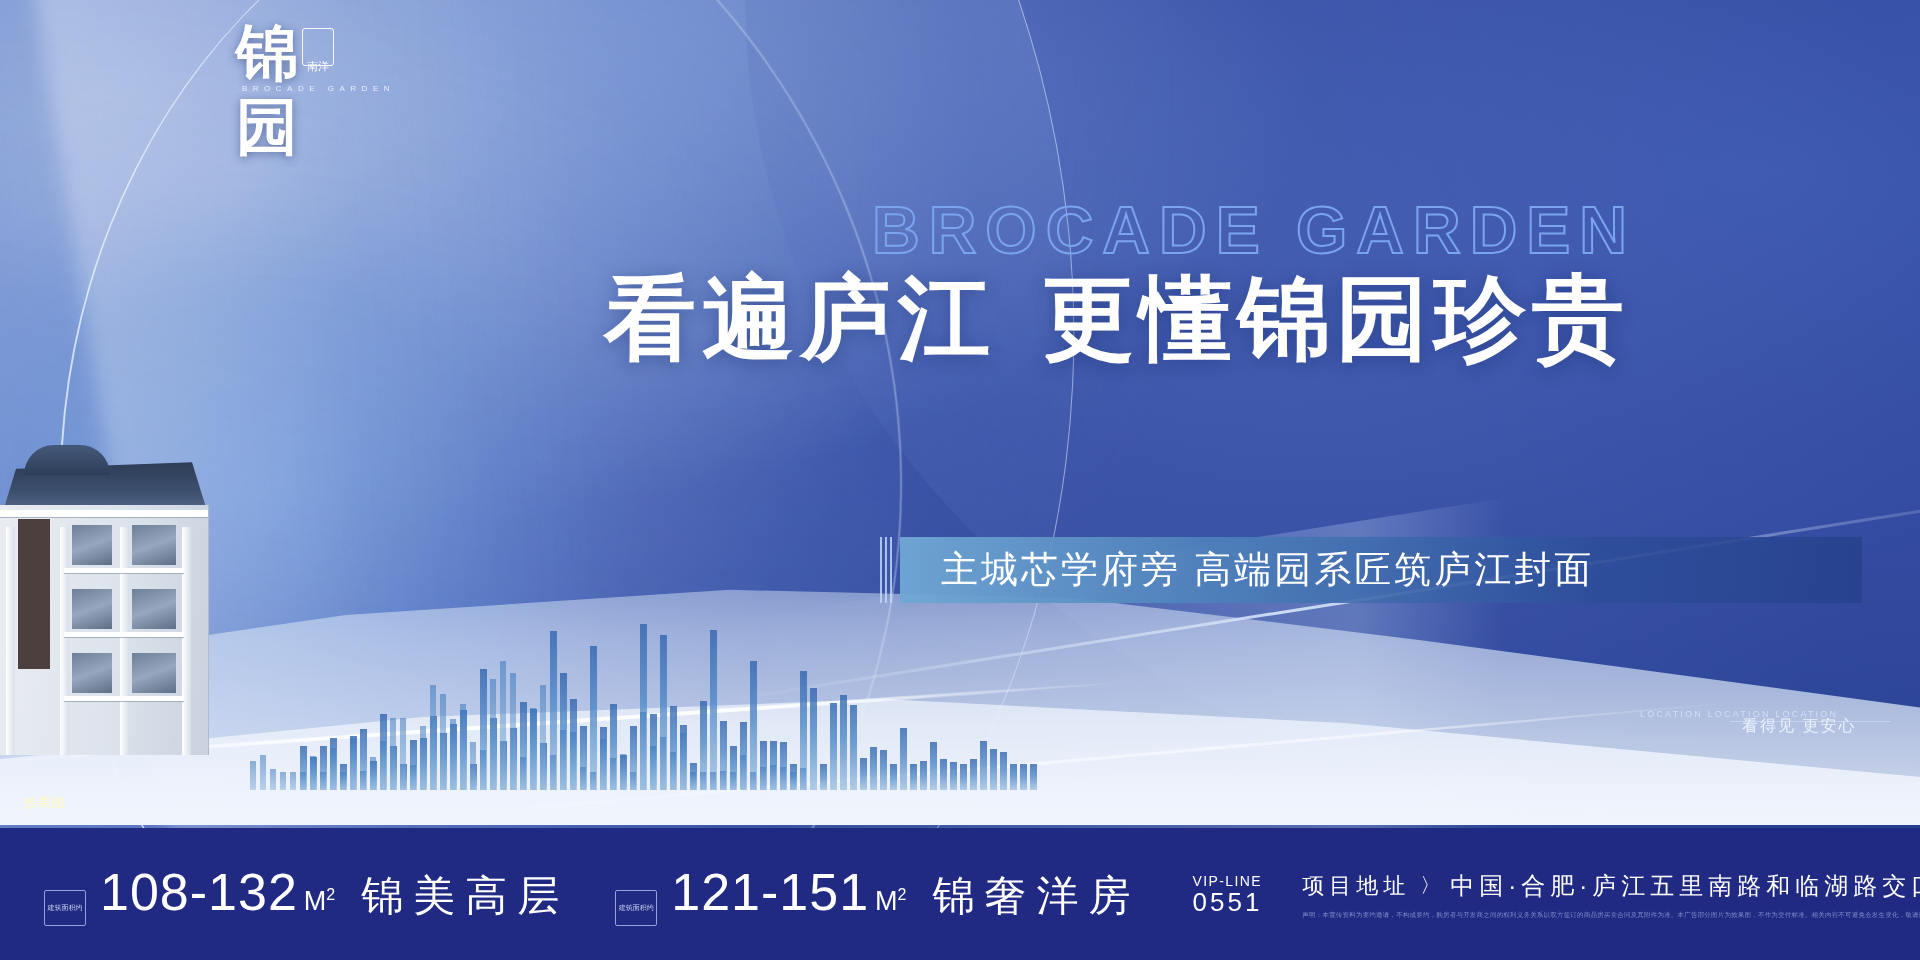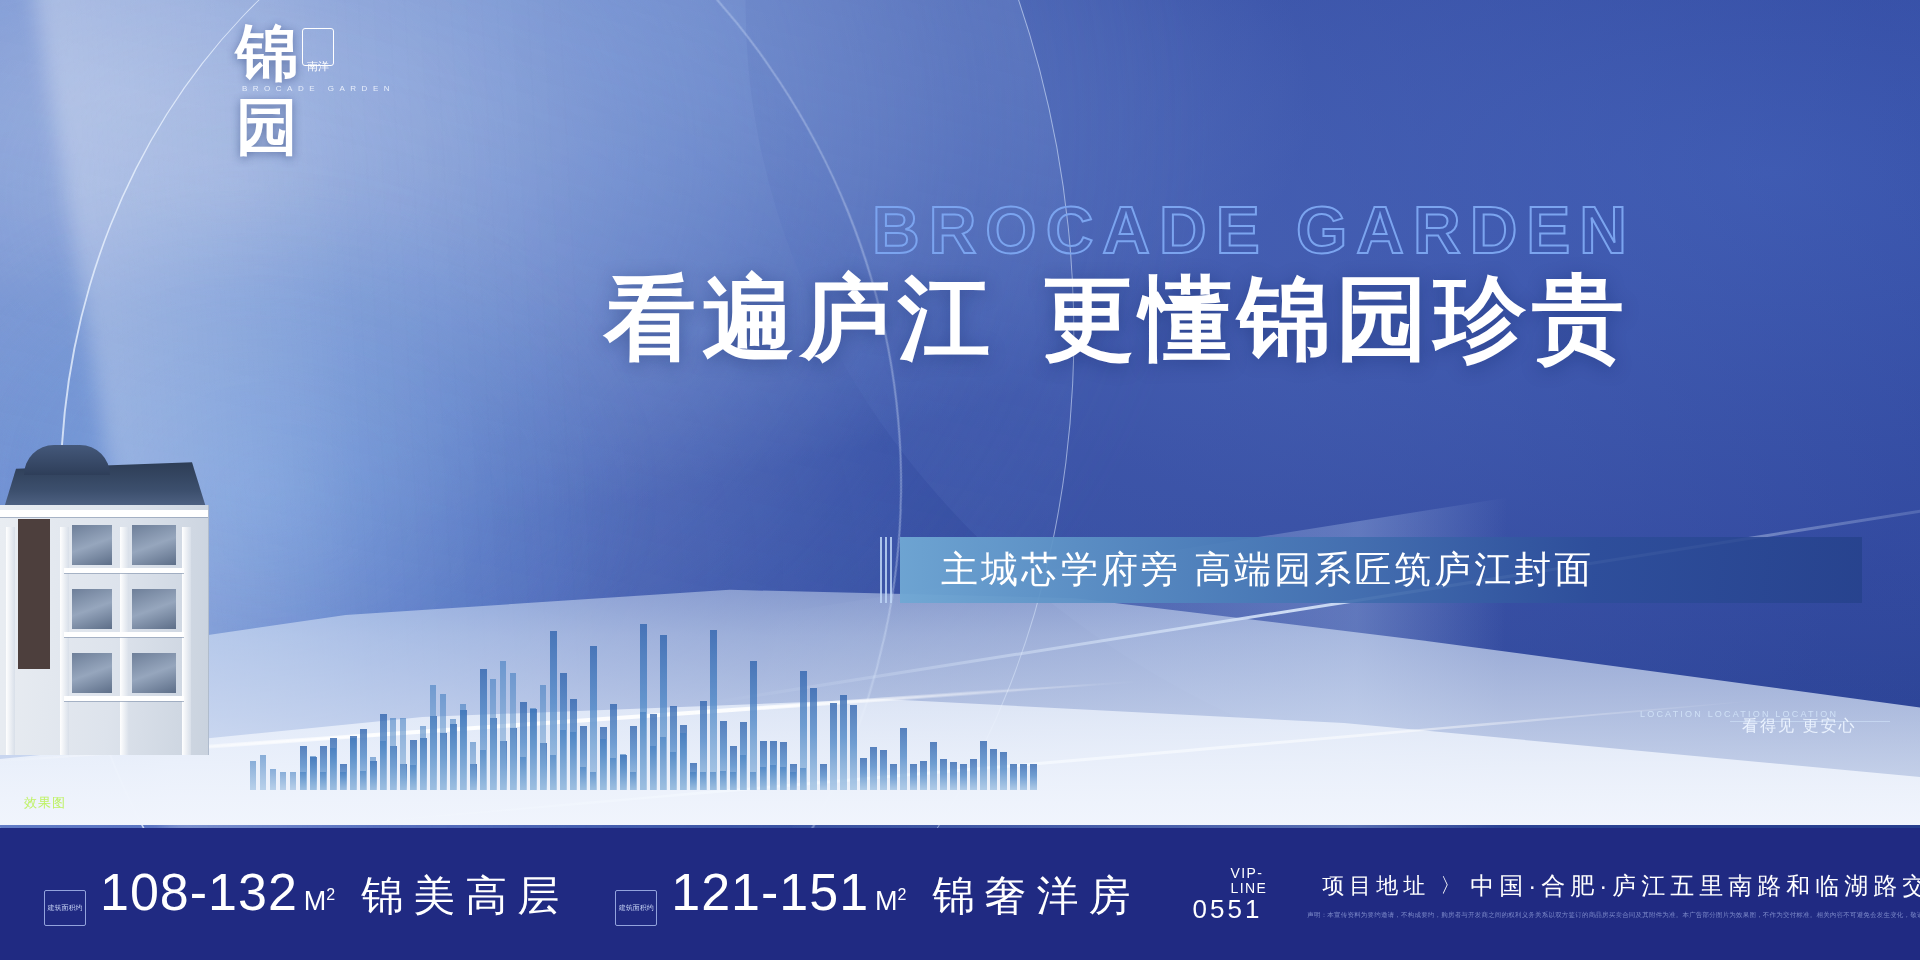--- a/index.html
+++ b/index.html
@@ -95,44 +95,44 @@
   .subbar span{color:#ffffff;font-size:37px;letter-spacing:3px;padding-left:41px;white-space:nowrap;
     font-family:"Liberation Sans","DejaVu Sans",sans-serif;}
   .subbar-edge{position:absolute;left:880px;top:537px;width:14px;height:66px;
     background:repeating-linear-gradient(90deg, rgba(190,214,246,.85) 0 2px, rgba(190,214,246,0) 2px 5px);}
 
   
   .loc-en{position:absolute;left:1640px;top:709px;font-size:9px;letter-spacing:2.2px;color:#cfe0f6;white-space:nowrap;}
   .loc-cn{position:absolute;left:1742px;top:716px;font-size:16px;letter-spacing:2px;color:#eaf2fe;white-space:nowrap;}
   .loc-rule{position:absolute;left:1730px;top:721px;width:160px;height:1px;background:rgba(210,228,250,.6);}
 
-  .rendering-note{position:absolute;left:24px;bottom:148px;font-size:13px;color:#bef264;letter-spacing:1px;}
+  .rendering-note{position:absolute;left:24px;bottom:148px;font-size:13px;color:#fef9c3;letter-spacing:1px;}
 
   
   .footer{position:absolute;left:0;bottom:0;width:100%;height:132px;background:#202a82;
     display:flex;align-items:center;}
   .footer-inner{display:flex;width:100%;padding:0 44px;box-sizing:border-box;}
   .area-badge{width:40px;height:34px;border:1px solid #93a3dd;border-radius:2px;display:flex;align-items:center;
     justify-content:center;flex:0 0 auto;margin-right:14px;}
   .area-badge b{font-size:7px;line-height:7.5px;color:#c6d2f4;font-weight:400;display:block;text-align:center;letter-spacing:0;}
   .area-num{font-size:52px;color:#ffffff;font-weight:400;letter-spacing:1px;font-family:"Liberation Sans",sans-serif;white-space:nowrap;}
   .area-unit{font-size:27px;color:#ffffff;margin-left:6px;letter-spacing:0;}
   .area-unit sup{font-size:16px;}
   .area-name{font-size:42px;color:#ffffff;letter-spacing:10px;margin-left:26px;white-space:nowrap;
     font-family:"Liberation Sans","DejaVu Sans",sans-serif;}
   .seg{display:flex;align-items:baseline;}
   .seg + .seg{margin-left:46px;}
   .vip{margin-left:52px;display:flex;flex-direction:column;justify-content:center;align-items:flex-start;}
-  .vip-label{font-size:14px;color:#ffffff;letter-spacing:1.4px;line-height:15px;margin-left:38px;}
+  .vip-label{font-size:14px;color:#ffffff;letter-spacing:1.4px;line-height:15px;}
   .vip-code{font-size:26px;color:#ffffff;letter-spacing:3px;line-height:26px;font-family:"Liberation Sans",sans-serif;}
   .phone{font-size:58px;color:#ffffff;letter-spacing:4px;margin-left:22px;white-space:nowrap;font-family:"Liberation Sans",sans-serif;}
   .phone .sp{display:inline-block;width:22px;}
   .addr-wrap{margin-left:40px;display:flex;flex-direction:column;justify-content:center;}
   .addr-line{display:flex;align-items:center;white-space:nowrap;}
-  .addr-label{font-size:22px;color:#ffffff;letter-spacing:5px;margin-left:15px;}
+  .addr-label{font-size:22px;color:#ffffff;letter-spacing:5px;}
   .addr-arrow{font-size:20px;color:#ffffff;margin:0 10px;}
   .addr-text{font-size:24px;color:#ffffff;letter-spacing:5px;}
   .disclaimer{font-size:6.5px;color:#7b88c8;letter-spacing:.2px;margin-top:8px;max-width:790px;line-height:9px;
     white-space:nowrap;overflow:hidden;}
 
   
   .logo{position:absolute;left:236px;top:14px;width:112px;height:150px;}
   .logo-ch{position:absolute;left:0;color:#ffffff;font-size:62px;line-height:62px;
     font-family:"DejaVu Serif","Liberation Serif",serif;font-weight:700;text-shadow:0 2px 10px rgba(20,40,100,.45);}
   .logo-ch.c1{top:8px;}

